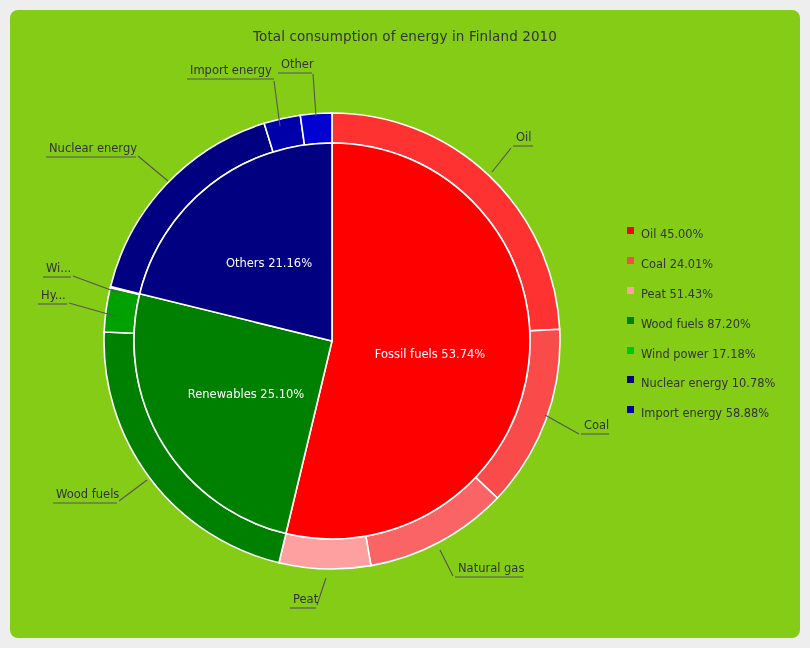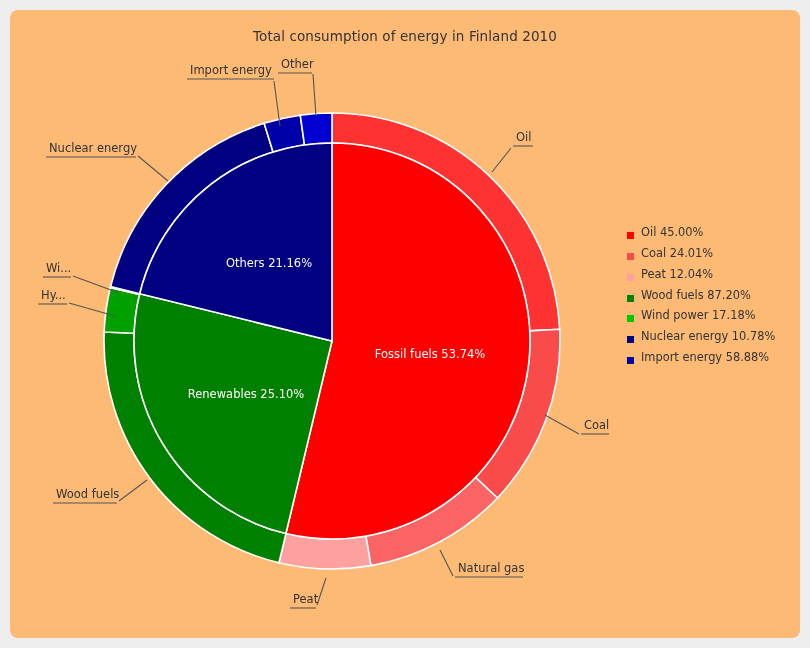--- a/index.html
+++ b/index.html
@@ -14,21 +14,21 @@
     height: 648px;
     background: #eeeeee;
     overflow: hidden;
   }
   #card {
     position: absolute;
     left: 10px;
     top: 10px;
     width: 790px;
     height: 628px;
-    background: #fdba74;
+    background: #84cc16;
     border-radius: 8px;
   }
   #chart-title {
     position: absolute;
     left: 0;
     top: 18px;
     width: 790px;
     text-align: center;
     font-size: 13.5px;
     color: #333333;
@@ -66,22 +66,23 @@
     font-family: "DejaVu Sans", sans-serif;
   }
   #legend {
     position: absolute;
     left: 617px;
     top: 208px;
     width: 170px;
   }
   .legend-row {
     display: flex;
-    align-items: flex-end;
+    align-items: flex-start;
     height: 20.9px;
+    margin-top: 9px;
   }
   .legend-swatch {
     width: 7px;
     height: 7px;
     margin-right: 7px;
     flex: 0 0 auto;
   }
   .legend-label {
     font-size: 11.4px;
     color: #333333;
@@ -158,21 +159,21 @@
         <div class="legend-row">
           <span class="legend-swatch" style="background: rgb(255, 0, 0);"></span>
           <span class="legend-label">Oil 45.00%</span>
         </div>
         <div class="legend-row">
           <span class="legend-swatch" style="background: rgb(250, 75, 75);"></span>
           <span class="legend-label">Coal 24.01%</span>
         </div>
         <div class="legend-row">
           <span class="legend-swatch" style="background: rgb(255, 160, 160);"></span>
-          <span class="legend-label">Peat 12.04%</span>
+          <span class="legend-label">Peat 51.43%</span>
         </div>
         <div class="legend-row">
           <span class="legend-swatch" style="background: rgb(0, 128, 0);"></span>
           <span class="legend-label">Wood fuels 87.20%</span>
         </div>
         <div class="legend-row">
           <span class="legend-swatch" style="background: rgb(0, 200, 0);"></span>
           <span class="legend-label">Wind power 17.18%</span>
         </div>
         <div class="legend-row">

